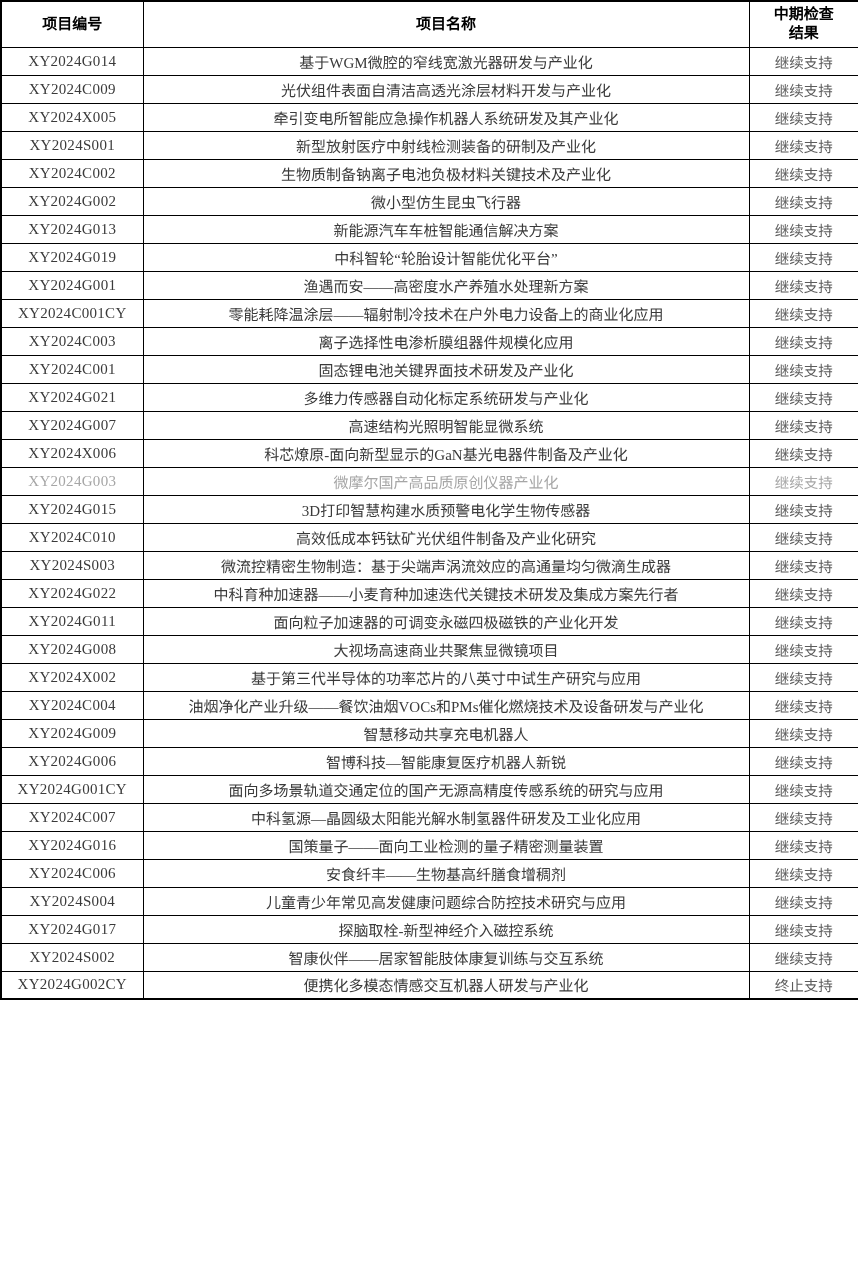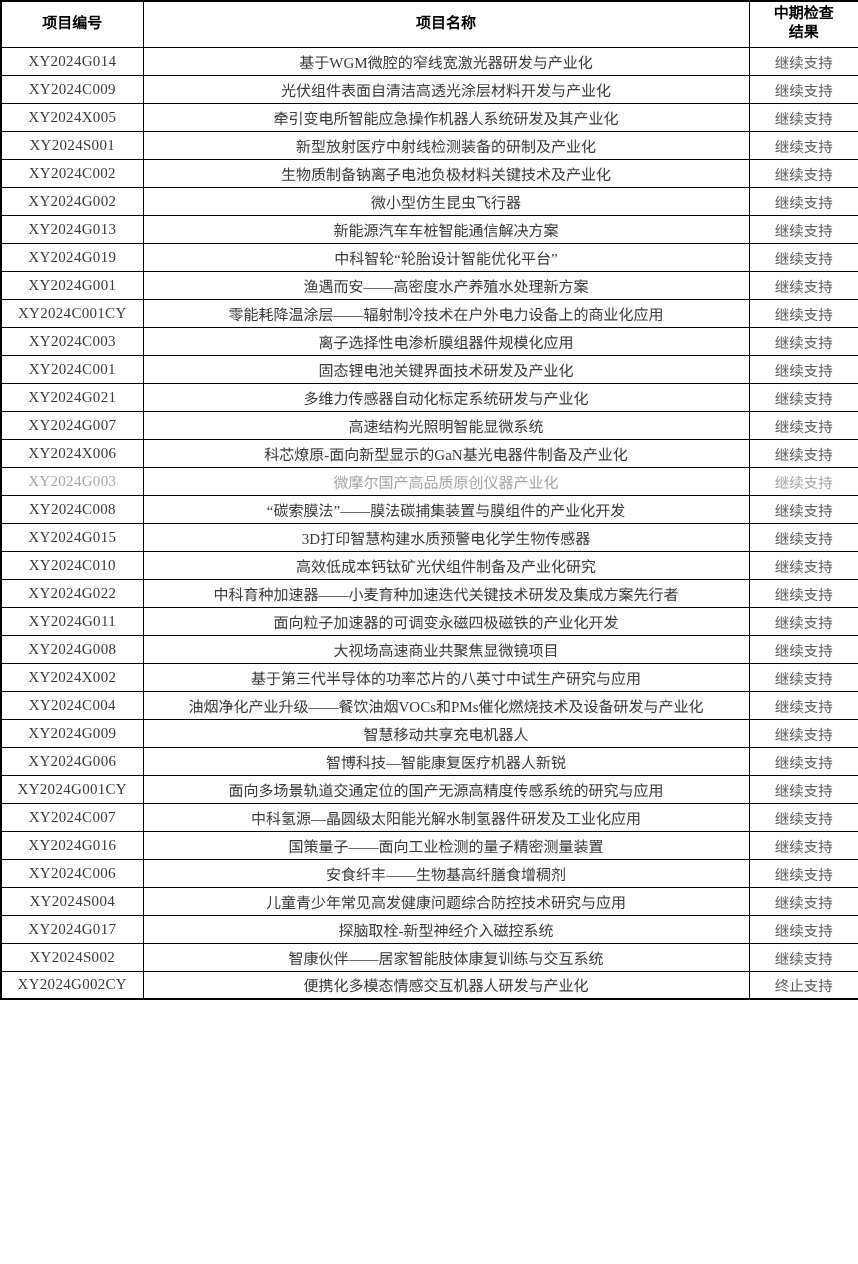--- a/index.html
+++ b/index.html
@@ -32,21 +32,21 @@
   col.col-code   { width: 142px; }
   col.col-name   { width: 606px; }
   col.col-result { width: 110px; }
   th, td {
     border: 1px solid var(--border);
     text-align: center;
     vertical-align: middle;
     padding: 0 4px;
     overflow: hidden;
   }
-  thead tr { height: 46px; font-family: Liberation Mono, monospace; }
+  thead tr { height: 46px; }
   tbody tr { height: 28px; }
   th {
     font-weight: bold;
     font-size: 15px;
     color: var(--header-text);
     line-height: 1.3;
   }
   td {
     font-size: 15px;
     color: var(--body-text);
@@ -151,32 +151,32 @@
           <td class="code">XY2024X006</td>
           <td class="name">科芯燎原-面向新型显示的GaN基光电器件制备及产业化</td>
           <td class="result">继续支持</td>
         </tr>
         <tr class="muted">
           <td class="code">XY2024G003</td>
           <td class="name">微摩尔国产高品质原创仪器产业化</td>
           <td class="result">继续支持</td>
         </tr>
         <tr>
-          <td class="code">XY2024C008</td>
-          <td class="name">“碳索膜法”——膜法碳捕集装置与膜组件的产业化开发</td>
-          <td class="result">继续支持</td>
-        </tr>
-        <tr>
           <td class="code">XY2024G015</td>
           <td class="name">3D打印智慧构建水质预警电化学生物传感器</td>
           <td class="result">继续支持</td>
         </tr>
         <tr>
           <td class="code">XY2024C010</td>
           <td class="name">高效低成本钙钛矿光伏组件制备及产业化研究</td>
+          <td class="result">继续支持</td>
+        </tr>
+        <tr>
+          <td class="code">XY2024S003</td>
+          <td class="name">微流控精密生物制造：基于尖端声涡流效应的高通量均匀微滴生成器</td>
           <td class="result">继续支持</td>
         </tr>
         <tr>
           <td class="code">XY2024G022</td>
           <td class="name">中科育种加速器——小麦育种加速迭代关键技术研发及集成方案先行者</td>
           <td class="result">继续支持</td>
         </tr>
         <tr>
           <td class="code">XY2024G011</td>
           <td class="name">面向粒子加速器的可调变永磁四极磁铁的产业化开发</td>

